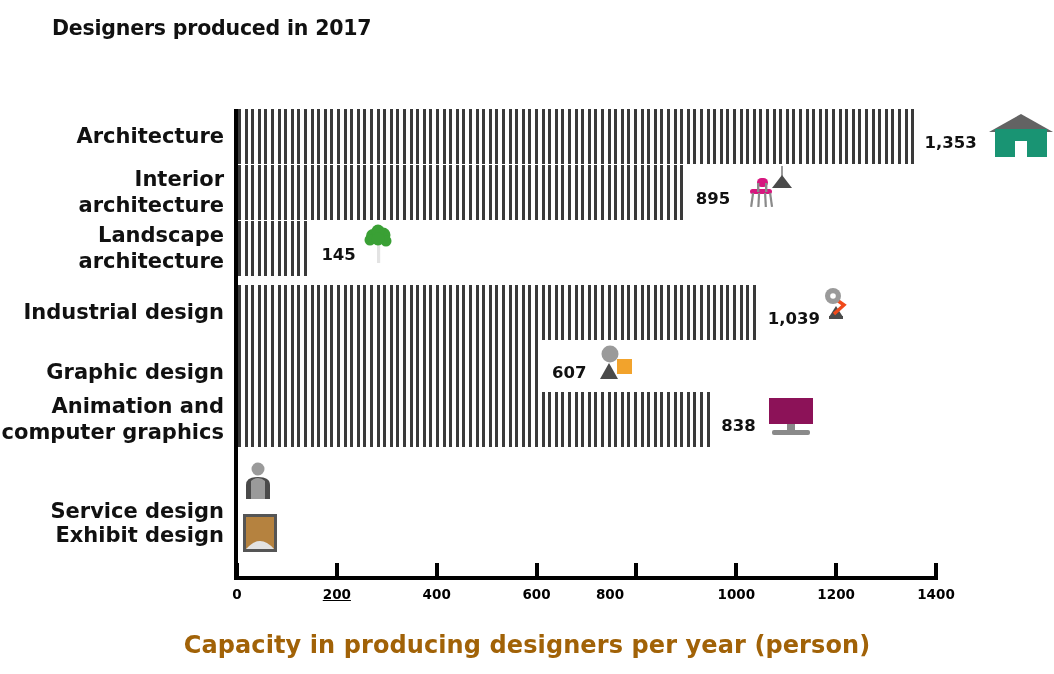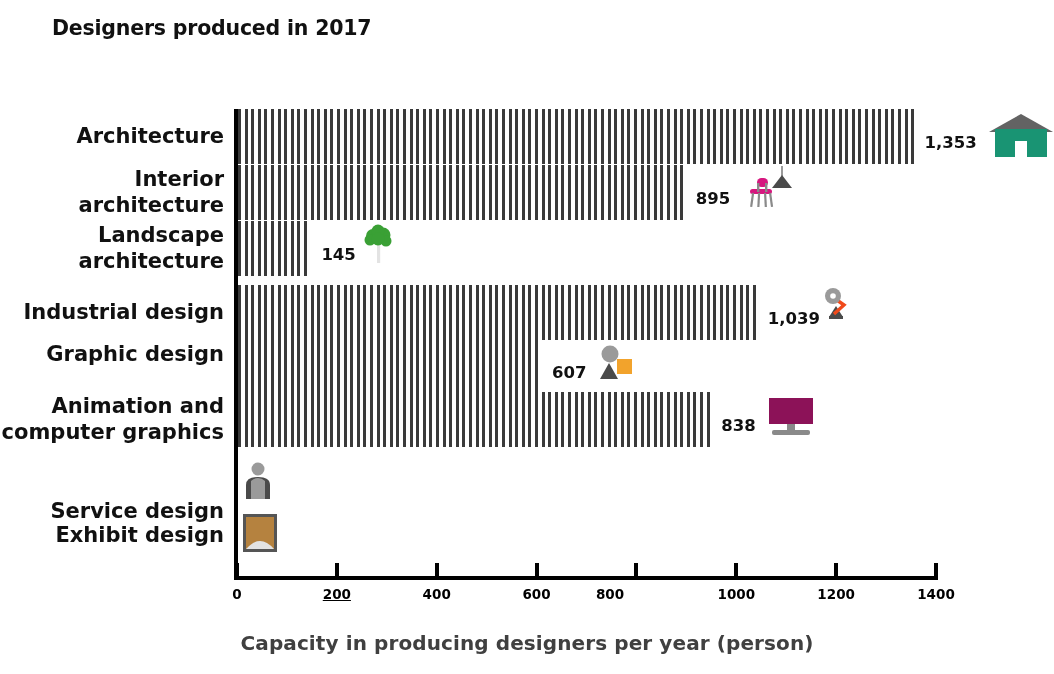--- a/index.html
+++ b/index.html
@@ -116,23 +116,23 @@
     transform: translateY(-50%);
   }
 
   
   .x-title {
     position: absolute;
     top: 631px;
     left: 0;
     width: 1054px;
     text-align: center;
-    font-size: 20px;
-    font-weight: bold;
-    color: #404040;
+    font-size: 24px;
+    font-weight: bold;
+    color: #a16207;
     letter-spacing: 0.1px;
   }
 </style>
 </head>
 <body>
 
 <div id="root">
 
   <div class="chart-title">Designers produced in 2017</div>
 
@@ -199,21 +199,21 @@
         <div class="cat-label" style="top: 312px;">Industrial design</div>
         <div class="bar" style="left: 238px; top: 284.5px; width: 518.758px;"></div>
         <div class="bar-value" style="left: 767.758px; top: 318px; text-align: center;">1,039</div>
         <div class="icon" style="left: 820.758px; top: 312px;"><svg width="34" height="44" viewBox="0 0 34 44">
         <polygon points="8,28 22,28 22,31 8,31" fill="#4a4a4a"></polygon>
         <polygon points="15,18 8,29 22,29" fill="#4a4a4a"></polygon>
         <polyline points="13,26 23,17 13,10" fill="none" stroke="#f0491a" stroke-width="3.4"></polyline>
         <circle cx="12" cy="8" r="8" fill="#9a9a9a"></circle>
         <circle cx="12" cy="8" r="2.8" fill="#ffffff"></circle>
       </svg></div>
-        <div class="cat-label" style="top: 354px; margin-left: 32px;">Graphic design</div>
+        <div class="cat-label" style="top: 372px; margin-left: 32px;">Graphic design</div>
         <div class="bar" style="left: 238px; top: 338.5px; width: 303.066px;"></div>
         <div class="bar-value" style="left: 552.066px; top: 372px;">607</div>
         <div class="icon" style="left: 597.066px; top: 366px;"><svg width="38" height="42" viewBox="0 0 38 42">
         <circle cx="13" cy="11" r="8.5" fill="#9a9a9a"></circle>
         <rect x="20" y="16" width="15" height="15" fill="#f2a32c"></rect>
         <polygon points="12,20 21,36 3,36" fill="#4a4a4a"></polygon>
       </svg></div>
         <div class="cat-label" style="top: 419px;">Animation and
 computer graphics</div>
         <div class="bar" style="left: 238px; top: 391.5px; width: 472.324px;"></div>

